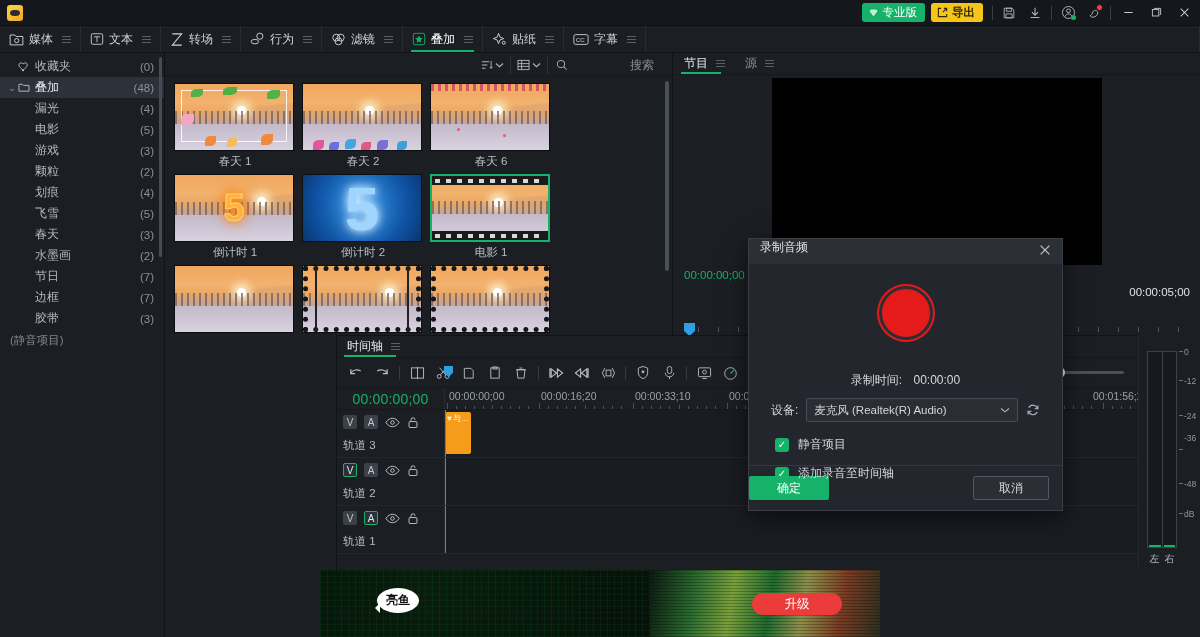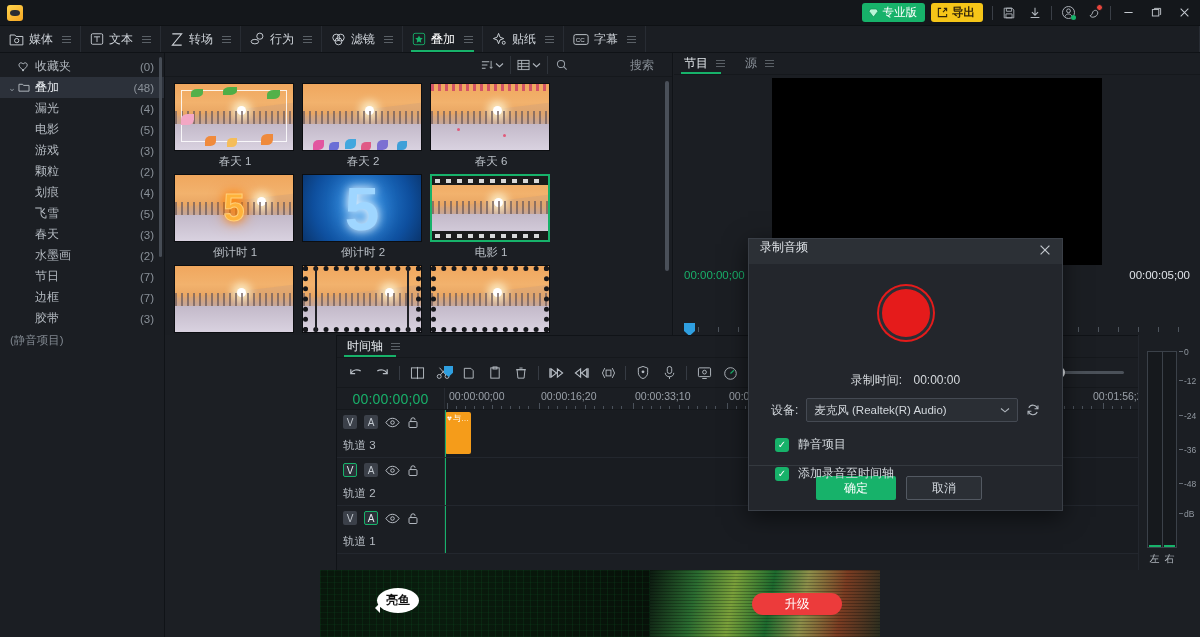--- a/index.html
+++ b/index.html
@@ -119,21 +119,21 @@
   .big5 { position: absolute; inset: 0; display: flex; align-items: center; justify-content: center;
           font-size: 46px; font-weight: bold; color: transparent; }
 
   
   .preview-col { position: absolute; left: 674px; right: 0; top: 0; height: 282px; background: #1b1e23; }
   .pv-tabs { height: 22px; display: flex; align-items: stretch; border-bottom: 1px solid #15181c; }
   .pv-stage { height: 192px; display: flex; align-items: center; justify-content: center; background: #1b1e23; }
   .pv-screen { width: 330px; height: 187px; background: #000; }
   .pv-bar { height: 30px; display: flex; align-items: flex-start; justify-content: space-between; padding: 2px 10px 0 10px; font-size: 11.5px; color: #dfe3e8;}
   .pv-time { color: #19b06a; font-size: 11.5px; }
-  .pv-time.right { color: #dfe3e8; }
+  .pv-time.right { color: #dfe3e8; margin-top: 17px; }
   .pv-ruler { position: absolute; left: 684px; right: 10px; top: 270px; height: 9px; }
   .pv-ruler i { position: absolute; bottom: 0; width: 1px; height: 5px; background: #4e555e; }
   .pv-ctrl { position: absolute; top: 303px; height: 20px; left: 674px; right: 0; display: flex; justify-content: space-between; padding: 0 10px; }
   .selbox { height: 18px; min-width: 56px; border: 1px solid #3c424a; background: #23272e; border-radius: 2px;
             display: flex; align-items: center; justify-content: space-between; padding: 0 5px; font-size: 11.5px; color: #c7ccd2; }
   .mark-in { position: absolute; width: 11px; height: 13px; background: #2f9fe0; clip-path: polygon(0 0,100% 0,100% 62%,50% 100%,0 62%); }
   .mark-out { position: absolute; width: 11px; height: 13px; background: #e8b61f; clip-path: polygon(0 0,100% 0,100% 62%,50% 100%,0 62%); }
 
   
   .tl { position: absolute; left: 336px; top: 282px; right: 0; bottom: 67px; background: #1b1e23; border-top: 1px solid #101317; border-left: 1px solid #101317; }
@@ -209,21 +209,21 @@
      width: 54px; height: 54px; border-radius: 50%; background: #e51b1b; border: 3px solid #2b2e34;
      box-shadow: 0 0 0 2px #e51b1b; }
   .rec-time { position: absolute; top: 108px; left: 0; right: 0; text-align: center; font-size: 12px; color: #d6dade; }
   .dev-row { position: absolute; top: 134px; left: 22px; right: 22px; display: flex; align-items: center; gap: 8px; }
   .dev-lbl { font-size: 12px; color: #d0d5da; }
   .dev-sel { flex: 1; height: 24px; border: 1px solid #454a53; background: #2a2e34; border-radius: 2px;
      display: flex; align-items: center; justify-content: space-between; padding: 0 7px; font-size: 11.5px; color: #d2d7dc; }
   .refresh { color: #b3b9c0; }
   .cbrow { position: absolute; left: 26px; display: flex; align-items: center; gap: 9px; font-size: 12px; color: #d3d8dd; }
   .cbox { width: 14px; height: 14px; border-radius: 3px; background: #17b26a; display: flex; align-items: center; justify-content: center; color: #fff; font-size: 10px; }
-  .modal-foot { height: 45px; border-top: 1px solid #34393f; display: flex; align-items: center; justify-content: center; gap: 10px; padding-right: 13px; }
+  .modal-foot { height: 45px; border-top: 1px solid #34393f; display: flex; align-items: center; justify-content: space-between; gap: 10px; padding-right: 13px; }
   .btn-ok { width: 80px; height: 24px; background: #17b26a; color: #fff; font-size: 12px; display: flex; align-items: center; justify-content: center; border-radius: 2px; }
   .btn-cancel { width: 76px; height: 24px; background: #2b2f35; color: #d5dae0; font-size: 12px; display: flex; align-items: center; justify-content: center; border: 1px solid #535962; border-radius: 2px; }
 
   svg { display: block; }
 </style>
 </head>
 <body>
 
 <div class="app">
 
@@ -1076,21 +1076,21 @@
           </div>
       </div>
       <div class="meter-scale">
         <i style="top:4px"></i>
           <span style="top:0">0</span>
         <i style="top:33px"></i>
           <span style="top:29px">-12</span>
         <i style="top:68px"></i>
           <span style="top:64px">-24</span>
         <i style="top:102px"></i>
-          <span style="top:98px">-36</span>
+          <span style="top:86px">-36</span>
         <i style="top:136px"></i>
           <span style="top:132px">-48</span>
         <i style="top:166px"></i>
           <span style="top:162px">dB</span>
       </div>
       <div class="meter-lbl">
         <span>左</span>
         <span>右</span>
       </div>
     </div>

